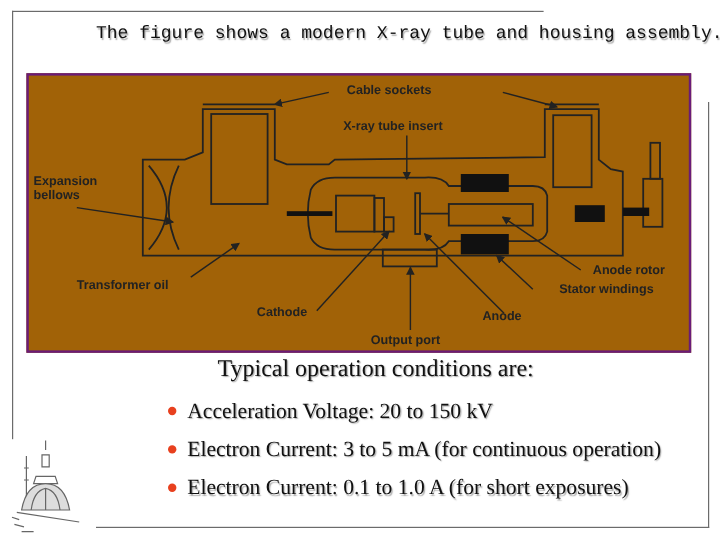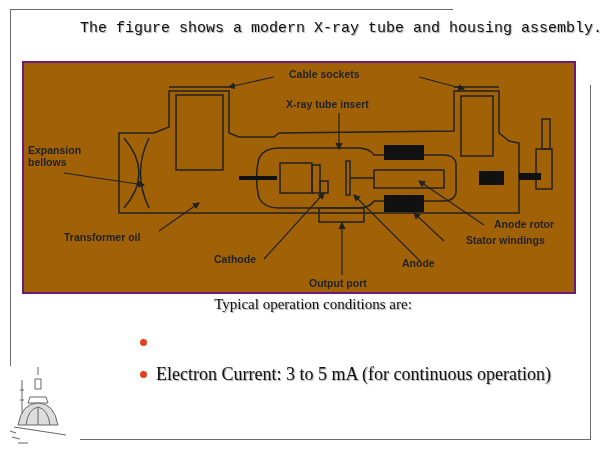--- a/index.html
+++ b/index.html
@@ -6,21 +6,21 @@
   body { width: 600px; height: 450px; background: #ffffff; position: relative; overflow: hidden; font-family: "Liberation Serif", serif; }
   .frame-line { position: absolute; background: #6b6b6b; }
   #frame-top { left: 10px; top: 9px; width: 443px; height: 1px; }
   #frame-left { left: 10px; top: 9px; width: 1px; height: 357px; }
   #frame-bottom { left: 80px; top: 439px; width: 511px; height: 1px; }
   #frame-right { left: 590px; top: 85px; width: 1px; height: 355px; }
   .title { position: absolute; left: 80px; top: 20px; width: 510px; font-size: 15px; color: #111; text-shadow: 1px 1px 1px #aaa; white-space: nowrap; font-family: Liberation Mono, monospace; }
   .figure-box { position: absolute; left: 22px; top: 61px; width: 550px; height: 229px; border: 2px solid #6a1b78; background: #a16207; }
   .figure-box svg { position: absolute; left: 0; top: 0; }
   .diag-label { font-family: "Liberation Sans", sans-serif; font-size: 10.5px; font-weight: bold; fill: #222; }
-  .subtitle { position: absolute; left: 0; top: 296px; width: 600px; text-align: center; font-size: 15px; color: #111; text-shadow: 1px 1px 1px #aaa; padding-left: 26px; box-sizing: border-box; }
+  .subtitle { position: absolute; left: 0; top: 296px; width: 600px; text-align: center; font-size: 20px; color: #111; text-shadow: 1px 1px 1px #aaa; padding-left: 26px; box-sizing: border-box; }
   .bullets { position: absolute; left: 138px; top: 332px; list-style: none; margin: 0; padding: 0; }
   .bullets li { position: relative; height: 32px; font-size: 18px; color: #111; text-shadow: 1px 1px 1px #aaa; white-space: nowrap; padding-left: 18px; }
   .bullets .dot { position: absolute; left: 2px; top: 7px; width: 7px; height: 7px; border-radius: 50%; background: #e8401e; }
   .logo { position: absolute; left: 8px; top: 365px; }
 </style>
 </head>
 <body>
 
 <div class="frame-line" id="frame-top"></div>
 <div class="frame-line" id="frame-left"></div>
@@ -92,22 +92,23 @@
     <text class="diag-label" x="285" y="224">Output port</text>
     <text class="diag-label" x="378" y="204">Anode</text>
     <text class="diag-label" x="470" y="165">Anode rotor</text>
     <text class="diag-label" x="442" y="181">Stator windings</text>
   </svg>
 </div>
 
 <div class="subtitle">Typical operation conditions are:</div>
 
 <ul class="bullets">
-  <li><span class="dot"></span></li>
+  <li><span class="dot"></span><span>Acceleration Voltage: 20 to 150 kV</span></li>
   <li><span class="dot"></span><span>Electron Current: 3 to 5 mA (for continuous operation)</span></li>
+  <li><span class="dot"></span><span>Electron Current: 0.1 to 1.0 A (for short exposures)</span></li>
 </ul>
 
 <svg class="logo" width="62" height="82" viewBox="0 0 62 82">
   <g stroke="#666" stroke-width="1" fill="none">
     <path d="M14,55 L14,15 M12,25 L16,25 M12,35 L16,35"></path>
     <path d="M30,10 L30,2 M27,14 L33,14 L33,24 L27,24 Z"></path>
     <path d="M22,32 L38,32 L40,38 L20,38 Z"></path>
     <path d="M10,60 Q14,38 30,38 Q46,38 50,60 Z" fill="#ddd"></path>
     <path d="M18,60 Q20,44 30,42 M42,60 Q40,44 30,42 M30,42 L30,60"></path>
     <path d="M6,62 L58,70"></path>

